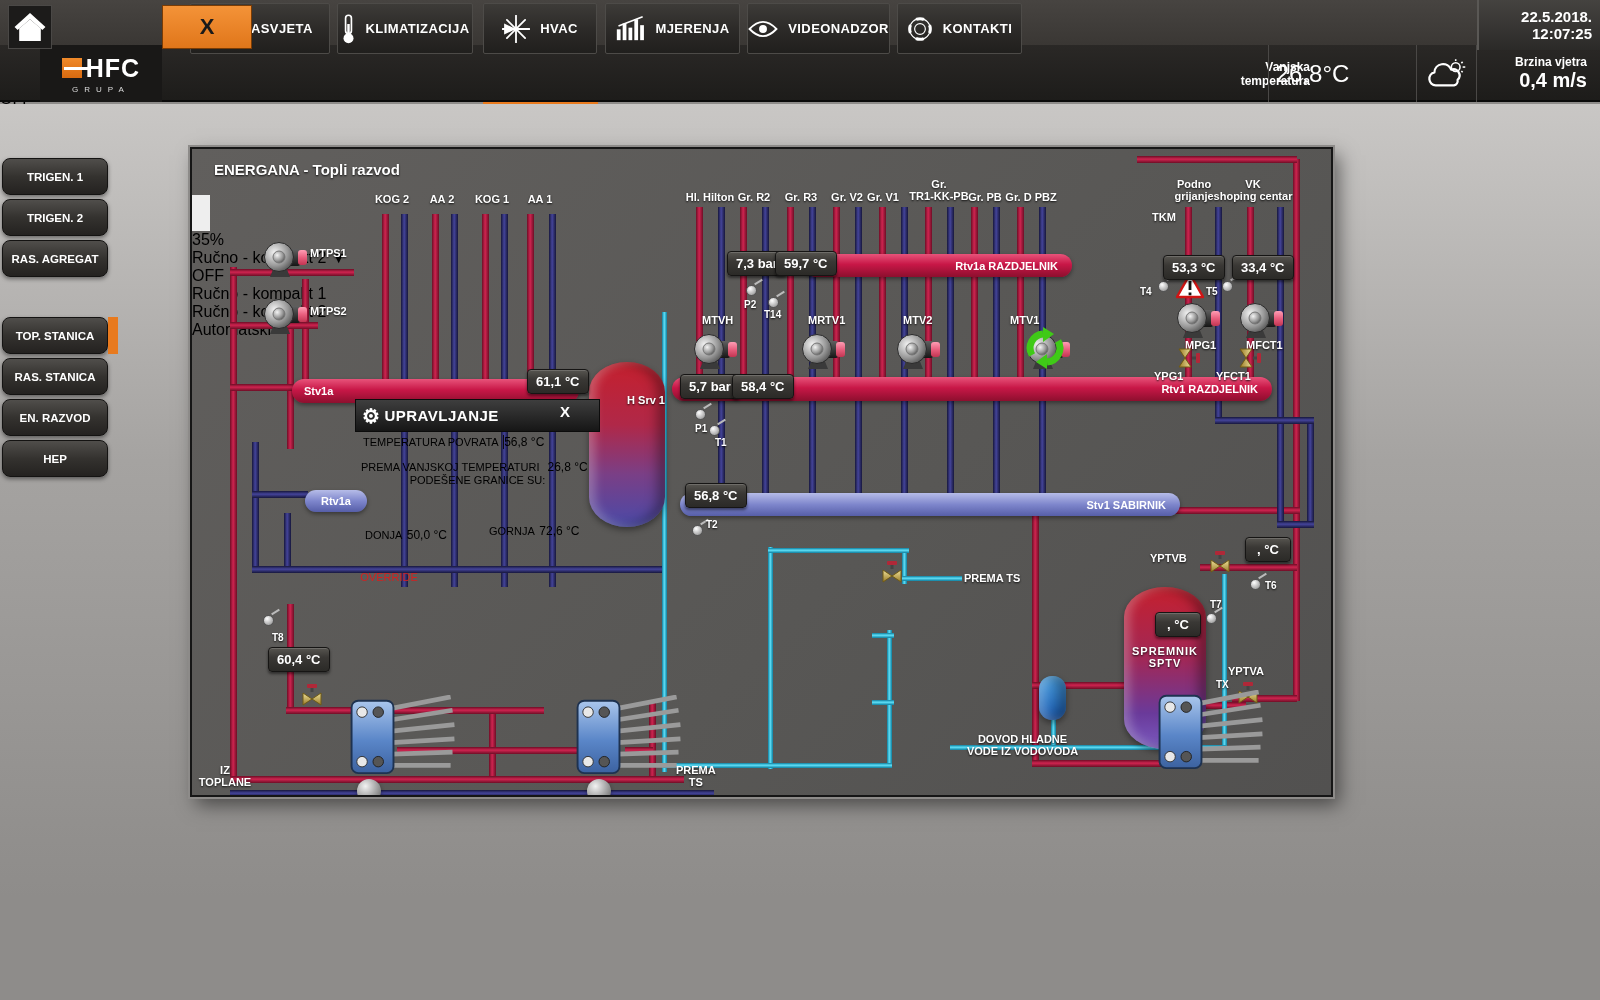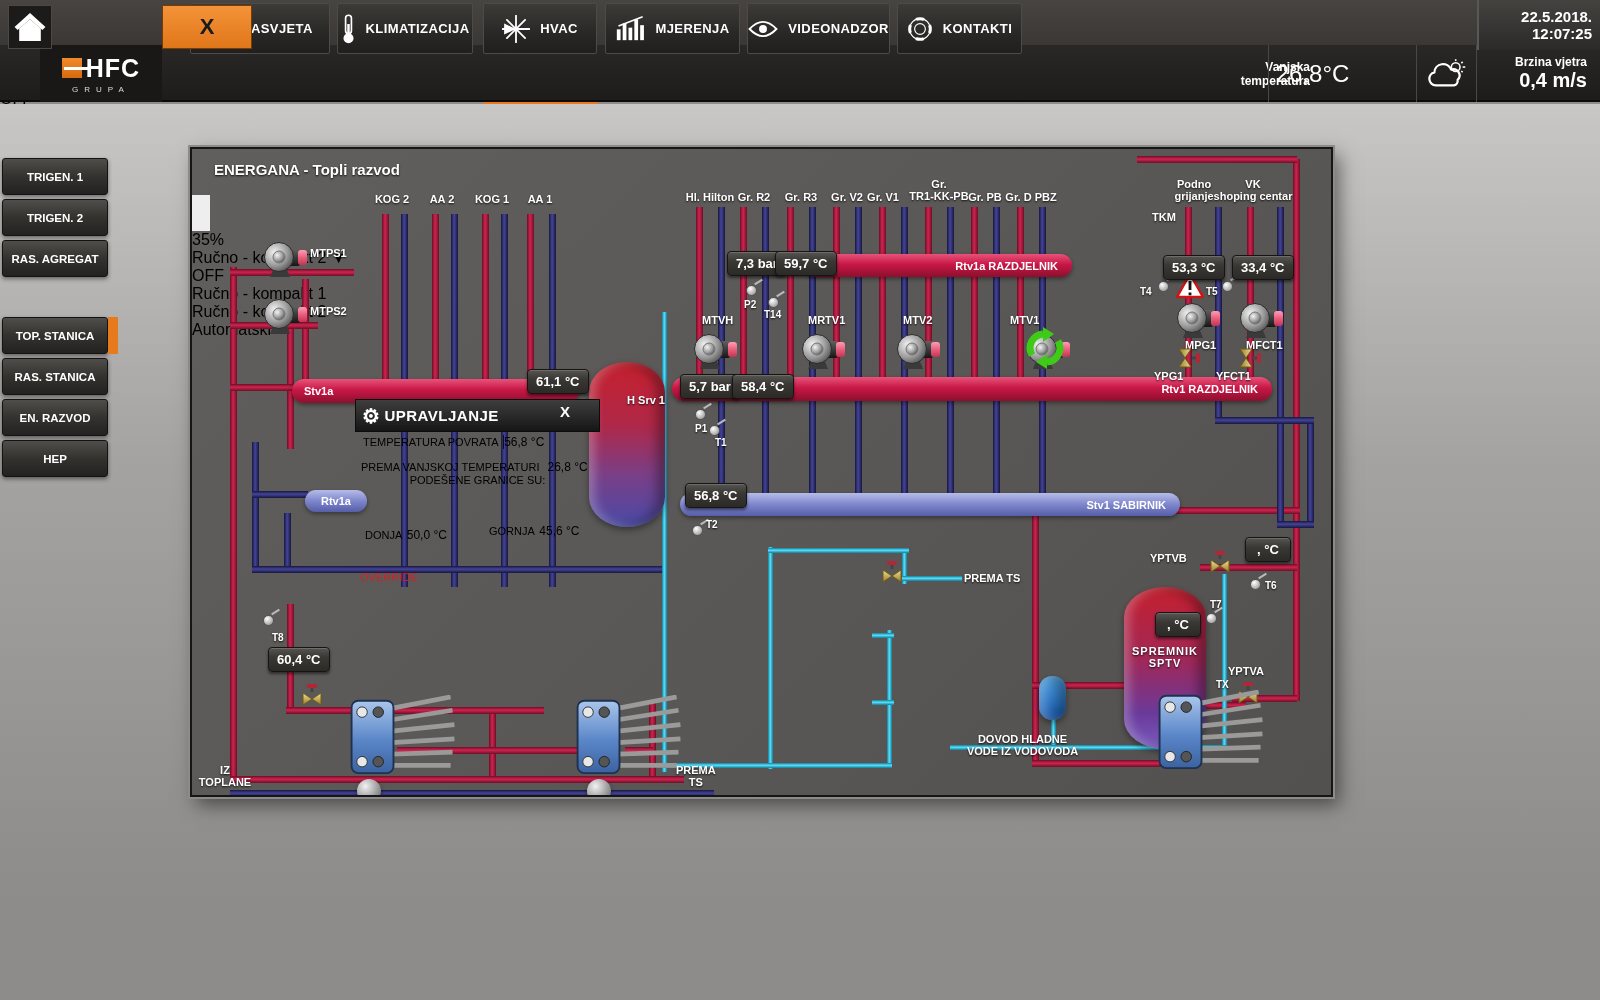--- a/index.html
+++ b/index.html
@@ -18,21 +18,21 @@
 .tab{position:absolute;top:3px;height:51px;background:linear-gradient(180deg,#3d3b38,#2b2927 55%,#201f1d);border:1px solid #4d4b48;border-radius:2px;display:flex;align-items:center;justify-content:center;gap:10px;color:#fff;font-weight:bold;font-size:13px;letter-spacing:.4px;cursor:pointer}
 .logo{position:absolute;left:40px;top:45px;width:122px;height:57px;background:#191817;display:flex;flex-direction:column;align-items:center;justify-content:center;color:#fff}
 .logorow{display:flex;align-items:center;gap:4px}
 .mark{width:20px;height:20px;background:linear-gradient(180deg,#f08a2a,#d86a10);box-shadow:inset 0 8px 0 0 rgba(0,0,0,0),0 0 0 0;position:relative}
 .mark:after{content:"";position:absolute;left:2px;top:9px;width:24px;height:3px;background:#fff}
 .hfc{font-size:25px;font-weight:bold;letter-spacing:1px}
 .grupa{font-size:8px;letter-spacing:6px;margin-top:2px;color:#ddd}
 .hblock{position:absolute;top:45px;height:57px;border-left:1px solid #4a4846;color:#fff}
 .underline{position:absolute;left:483px;top:102px;width:115px;height:8px;background:#e87a1e}
 .mainbg{position:absolute;left:0;top:104px;width:1600px;height:794px;background:linear-gradient(180deg,#c9c7c5,#a5a3a1 45%,#8e8c8a)}
-.sbtn{position:absolute;left:2px;width:106px;height:37px;background:linear-gradient(180deg,#504e4b,#34322f 50%,#242220);border:1px solid #141312;border-radius:3px;color:#fff;font-size:11.5px;font-weight:bold;display:flex;align-items:center;justify-content:center;box-shadow:0 2px 4px rgba(0,0,0,.45);cursor:pointer}
+.sbtn{position:absolute;left:2px;width:106px;height:37px;background:linear-gradient(180deg,#504e4b,#34322f 50%,#242220);border:1px solid #141312;border-radius:8px;color:#fff;font-size:11.5px;font-weight:bold;display:flex;align-items:center;justify-content:center;box-shadow:0 2px 4px rgba(0,0,0,.45);cursor:pointer}
 .sactive{position:absolute;left:108px;width:10px;height:37px;background:#e87a1e}
 .diag{position:absolute;left:190px;top:147px;width:1143px;height:650px;background:linear-gradient(135deg,#615f5d,#585755 60%,#525150);border:2px solid #161616;box-shadow:0 0 0 2px #8d8b89,6px 8px 18px rgba(0,0,0,.5);overflow:hidden}
 .lbl{position:absolute;color:#fff;font-size:11px;font-weight:bold;text-shadow:0 1px 2px rgba(0,0,0,.85);white-space:nowrap}
 .pre{white-space:pre-line;text-align:center}
 .vb{position:absolute;background:linear-gradient(180deg,#575550,#3a3835 40%,#2b2a27);border:1px solid #161514;border-radius:4px;color:#fff;font-size:13px;font-weight:bold;padding:4px 8px;box-shadow:0 2px 3px rgba(0,0,0,.5),inset 0 1px 0 rgba(255,255,255,.15);white-space:nowrap}
 .manr{position:absolute;background:linear-gradient(180deg,#e8537a,#c81747 45%,#8d0f2e);border-radius:12px;box-shadow:0 2px 4px rgba(0,0,0,.4);color:#fff;font-size:11px;font-weight:bold;display:flex;align-items:center}
 .manb{position:absolute;background:linear-gradient(180deg,#b6bce8,#7e86cc 50%,#565ea8);border-radius:12px;box-shadow:0 2px 4px rgba(0,0,0,.4);color:#fff;font-size:11px;font-weight:bold;display:flex;align-items:center}
 .tank{position:absolute;box-shadow:inset 6px 0 10px rgba(255,255,255,.25),inset -8px 0 12px rgba(0,0,0,.35),0 3px 6px rgba(0,0,0,.4)}
 .ic{position:absolute}
 .sens{position:absolute;width:11px;height:11px;border-radius:50%;background:radial-gradient(circle at 35% 30%,#fff,#aaa 70%,#777);border:1px solid #555}
@@ -540,21 +540,21 @@
       </div>
       <div style="font-size:11px;text-align:center">PODEŠENE GRANICE SU:</div>
     </div>
     <div style="position:relative;margin-top:3px;height:28px;display:flex;gap:3px">
       <div class="drow" style="margin-top:4px;flex:1;height:28px;justify-content:space-between;padding:0 10px">
         <span style="font-size:11px">DONJA</span>
         <span style="font-size:12px">50,0 °C</span>
       </div>
       <div class="drow" style="margin-top:0;flex:1;height:28px;justify-content:space-between;padding:0 10px">
         <span style="font-size:11px">GORNJA</span>
-        <span style="font-size:12px">45,6 °C</span>
+        <span style="font-size:12px">72,6 °C</span>
       </div>
     </div>
     <div style="position:relative;margin-top:4px;height:48px;display:flex;gap:5px">
       <div class="dbtn" style="width:68px;display:flex;align-items:center;justify-content:center;font-size:11px;color:#d42020">
         <span>OVERRIDE</span>
       </div>
     </div>
   </div>
 
   <div class="dd">

